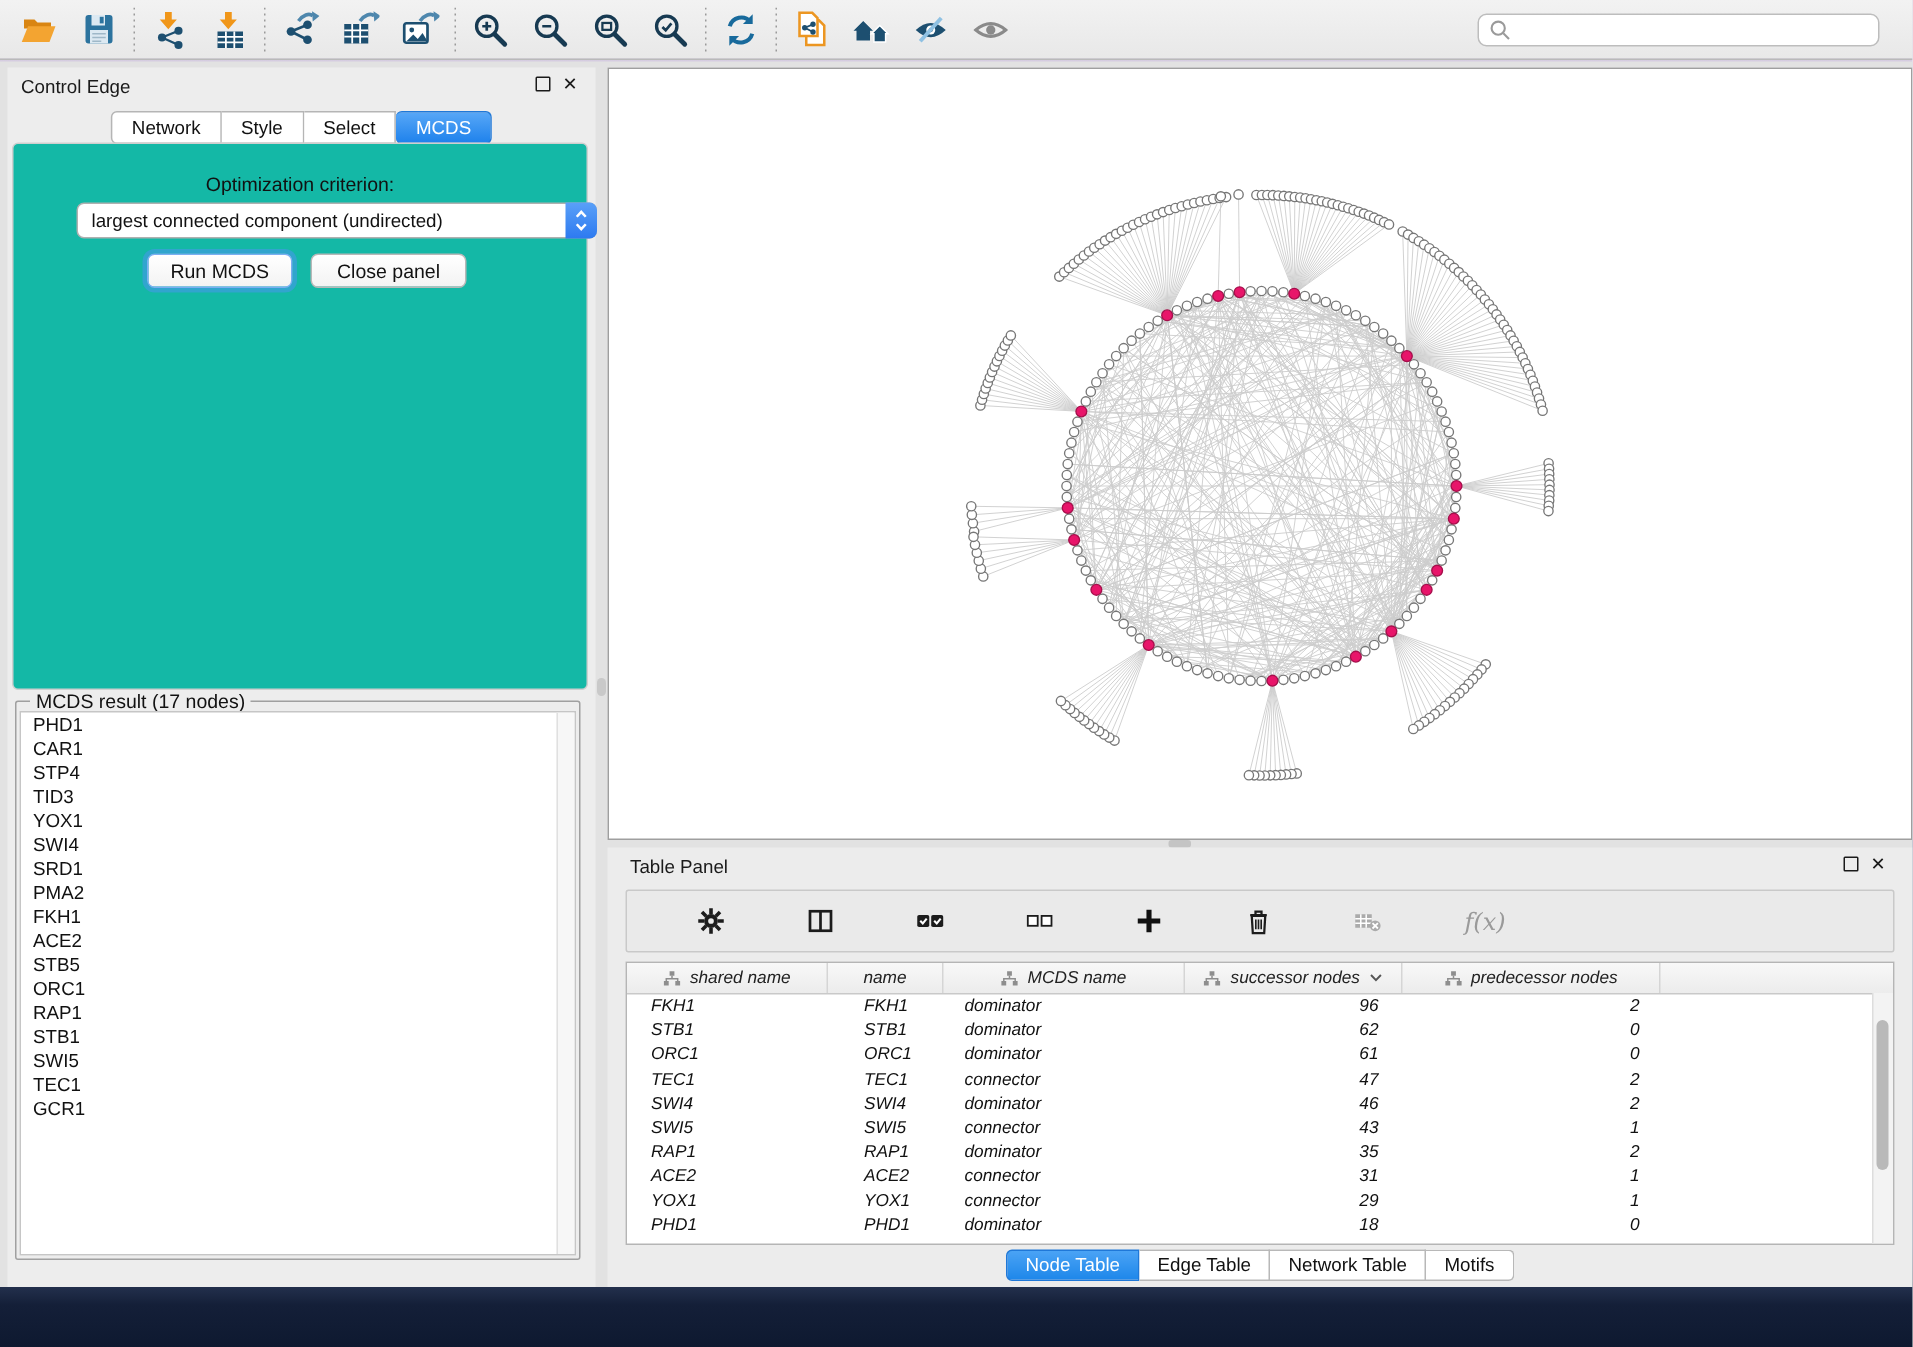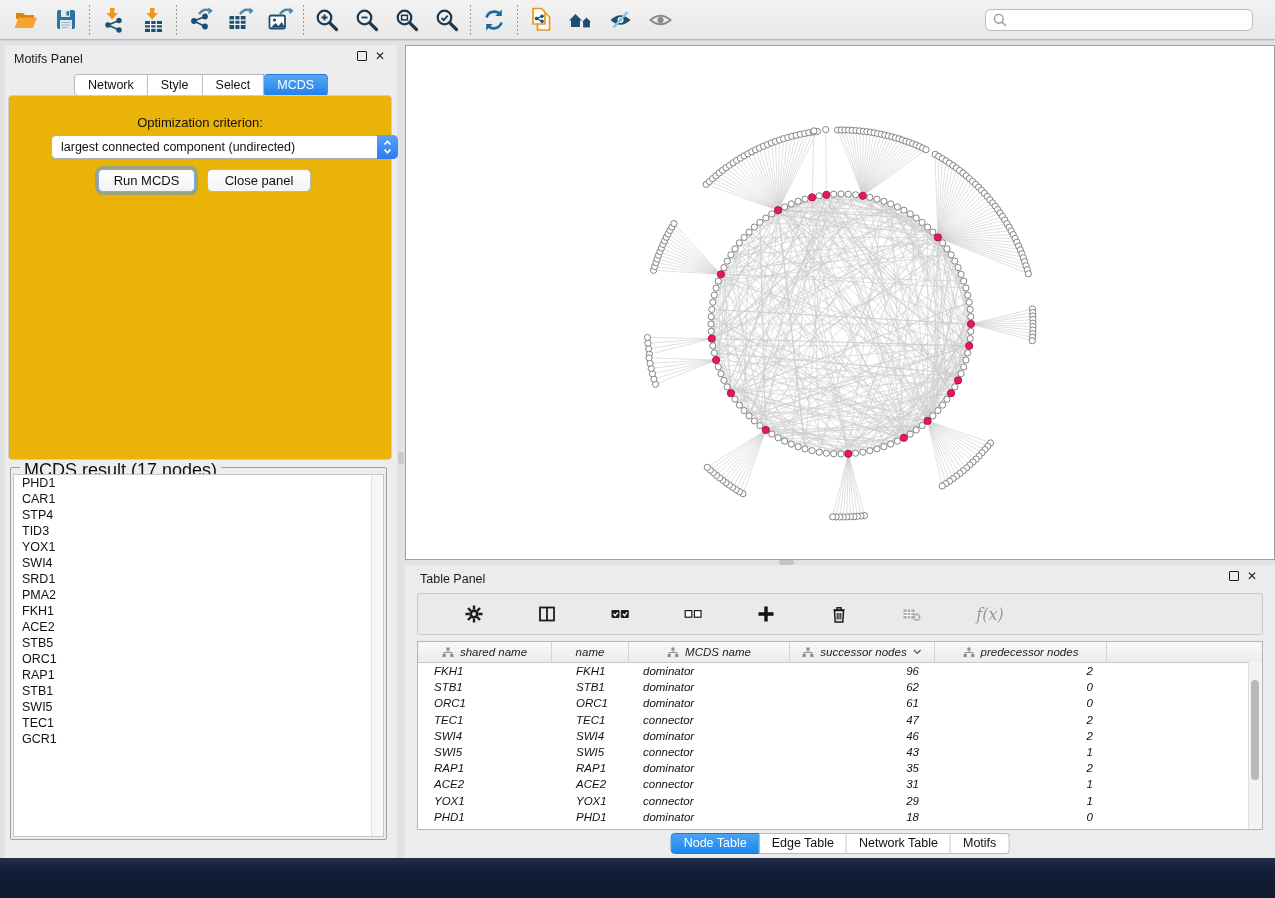--- a/index.html
+++ b/index.html
@@ -23,32 +23,32 @@
   #control-panel{left:5px;top:4px;width:392px;height:813px;background:#ededed;}
   .panel-title{font-size:12.5px;color:#1a1a1a;}
   .win-icons{display:flex;gap:8px;align-items:center;}
   .float-ico{width:8px;height:8px;border:1.4px solid #1a1a1a;border-radius:1px;display:inline-block;}
   .close-ico{font-size:12px;font-weight:bold;color:#1a1a1a;line-height:10px;}
   #cp-tabs{top:29px;left:50%;transform:translateX(-50%);display:flex;}
   .cp-tab{height:20px;line-height:20px;padding:0 13px;font-size:12.5px;background:#fff;border:1px solid #b5b5b5;border-left:none;color:#111;}
   .cp-tab:first-child{border-left:1px solid #b5b5b5;border-radius:4px 0 0 4px;}
   .cp-tab:last-child{border-radius:0 4px 4px 0;}
   .cp-tab.active{background:linear-gradient(#57a7f7,#1f82ec);color:#fff;border-color:#1f78d8;border-radius:4px;}
-  #cp-inner{left:3px;top:50px;width:384px;height:365px;background:#eab308;border:1px solid #cfcfcf;border-radius:4px;box-sizing:border-box;}
+  #cp-inner{left:3px;top:50px;width:384px;height:365px;background:#14b8a6;border:1px solid #cfcfcf;border-radius:4px;box-sizing:border-box;}
   #opt-label{top:19px;left:0;width:100%;text-align:center;font-size:13px;color:#111;}
   #opt-select{top:39px;left:42px;width:347px;height:24px;background:#fff;border:1px solid #b0b0b0;border-radius:5px;box-sizing:border-box;display:flex;align-items:center;}
   #opt-select .sel-text{flex:1;font-size:12.5px;padding-left:9px;color:#111;white-space:nowrap;}
   #opt-stepper{width:21px;height:24px;margin:-1px -1px 0 0;background:linear-gradient(#5aa0f8,#2d7af0);border-radius:0 5px 5px 0;
     display:flex;flex-direction:column;align-items:center;justify-content:center;}
   .btn{background:linear-gradient(#ffffff,#f3f3f3);border:1px solid #b8b8b8;border-radius:5px;font-size:13px;color:#111;
     height:23px;display:flex;align-items:center;justify-content:center;box-sizing:border-box;}
   #run-btn{top:73px;left:89px;width:97px;box-shadow:0 0 0 3px rgba(77,145,245,.5);border-color:#7aaef2;}
   #close-btn{top:73px;left:198px;width:104px;}
   #mcds-group{left:5px;top:422px;width:375px;height:371px;border:1px solid #a0a0a0;border-radius:2px;}
-  #mcds-legend{top:-8px;left:9px;background:#ededed;padding:0 4px;font-size:18px;color:#111;}
+  #mcds-legend{top:-8px;left:9px;background:#ededed;padding:0 4px;font-size:13px;color:#111;}
   #mcds-list{left:2px;top:6px;right:2px;bottom:2px;background:#fff;border:1px solid #c6c6c6;overflow:hidden;}
   .mcds-item{font-size:12.5px;line-height:16px;padding-left:8px;color:#111;}
   #mcds-scroll{position:absolute;right:0;top:0;bottom:0;width:11px;background:#f7f7f7;border-left:1px solid #e0e0e0;}
   
   #network-window{left:405px;top:4px;width:870px;height:515px;background:#fff;border:1px solid #9f9f9f;box-sizing:border-box;}
   #net-titlebar{left:0;top:0;right:0;height:18px;background:linear-gradient(#dedede,#cfcfcf);border-bottom:1px solid #a6a6a6;}
   .tl{width:12px;height:12px;border-radius:50%;position:absolute;top:3px;}
   #net-title{width:100%;text-align:center;font-size:12px;color:#2b2b2b;line-height:18px;}
   #network-svg{position:absolute;left:0;top:19px;}
   
@@ -213,21 +213,21 @@
     <circle cx="6.8" cy="6.8" r="4.4" fill="none" stroke="#9a9a9a" stroke-width="1.4"></circle>
     <path d="M10.2 10.2L14 14" stroke="#9a9a9a" stroke-width="1.4"></path>
   </svg>
   <input type="text" placeholder="" style="">
 </div>
 
 <div id="workspace" class="abs">
 
   <div id="control-panel" class="abs">
     <div class="abs" style="left:9px;top:4px;">
-      <span class="panel-title">Motifs Panel</span>
+      <span class="panel-title">Control Edge</span>
     </div>
     <div class="abs win-icons" style="right:12px;top:6px;">
       <span class="float-ico"></span>
       <span class="close-ico">✕</span>
     </div>
     <div id="cp-tabs" class="abs">
         <div class="cp-tab">Network</div>
         <div class="cp-tab">Style</div>
         <div class="cp-tab">Select</div>
         <div class="cp-tab active">MCDS</div>

